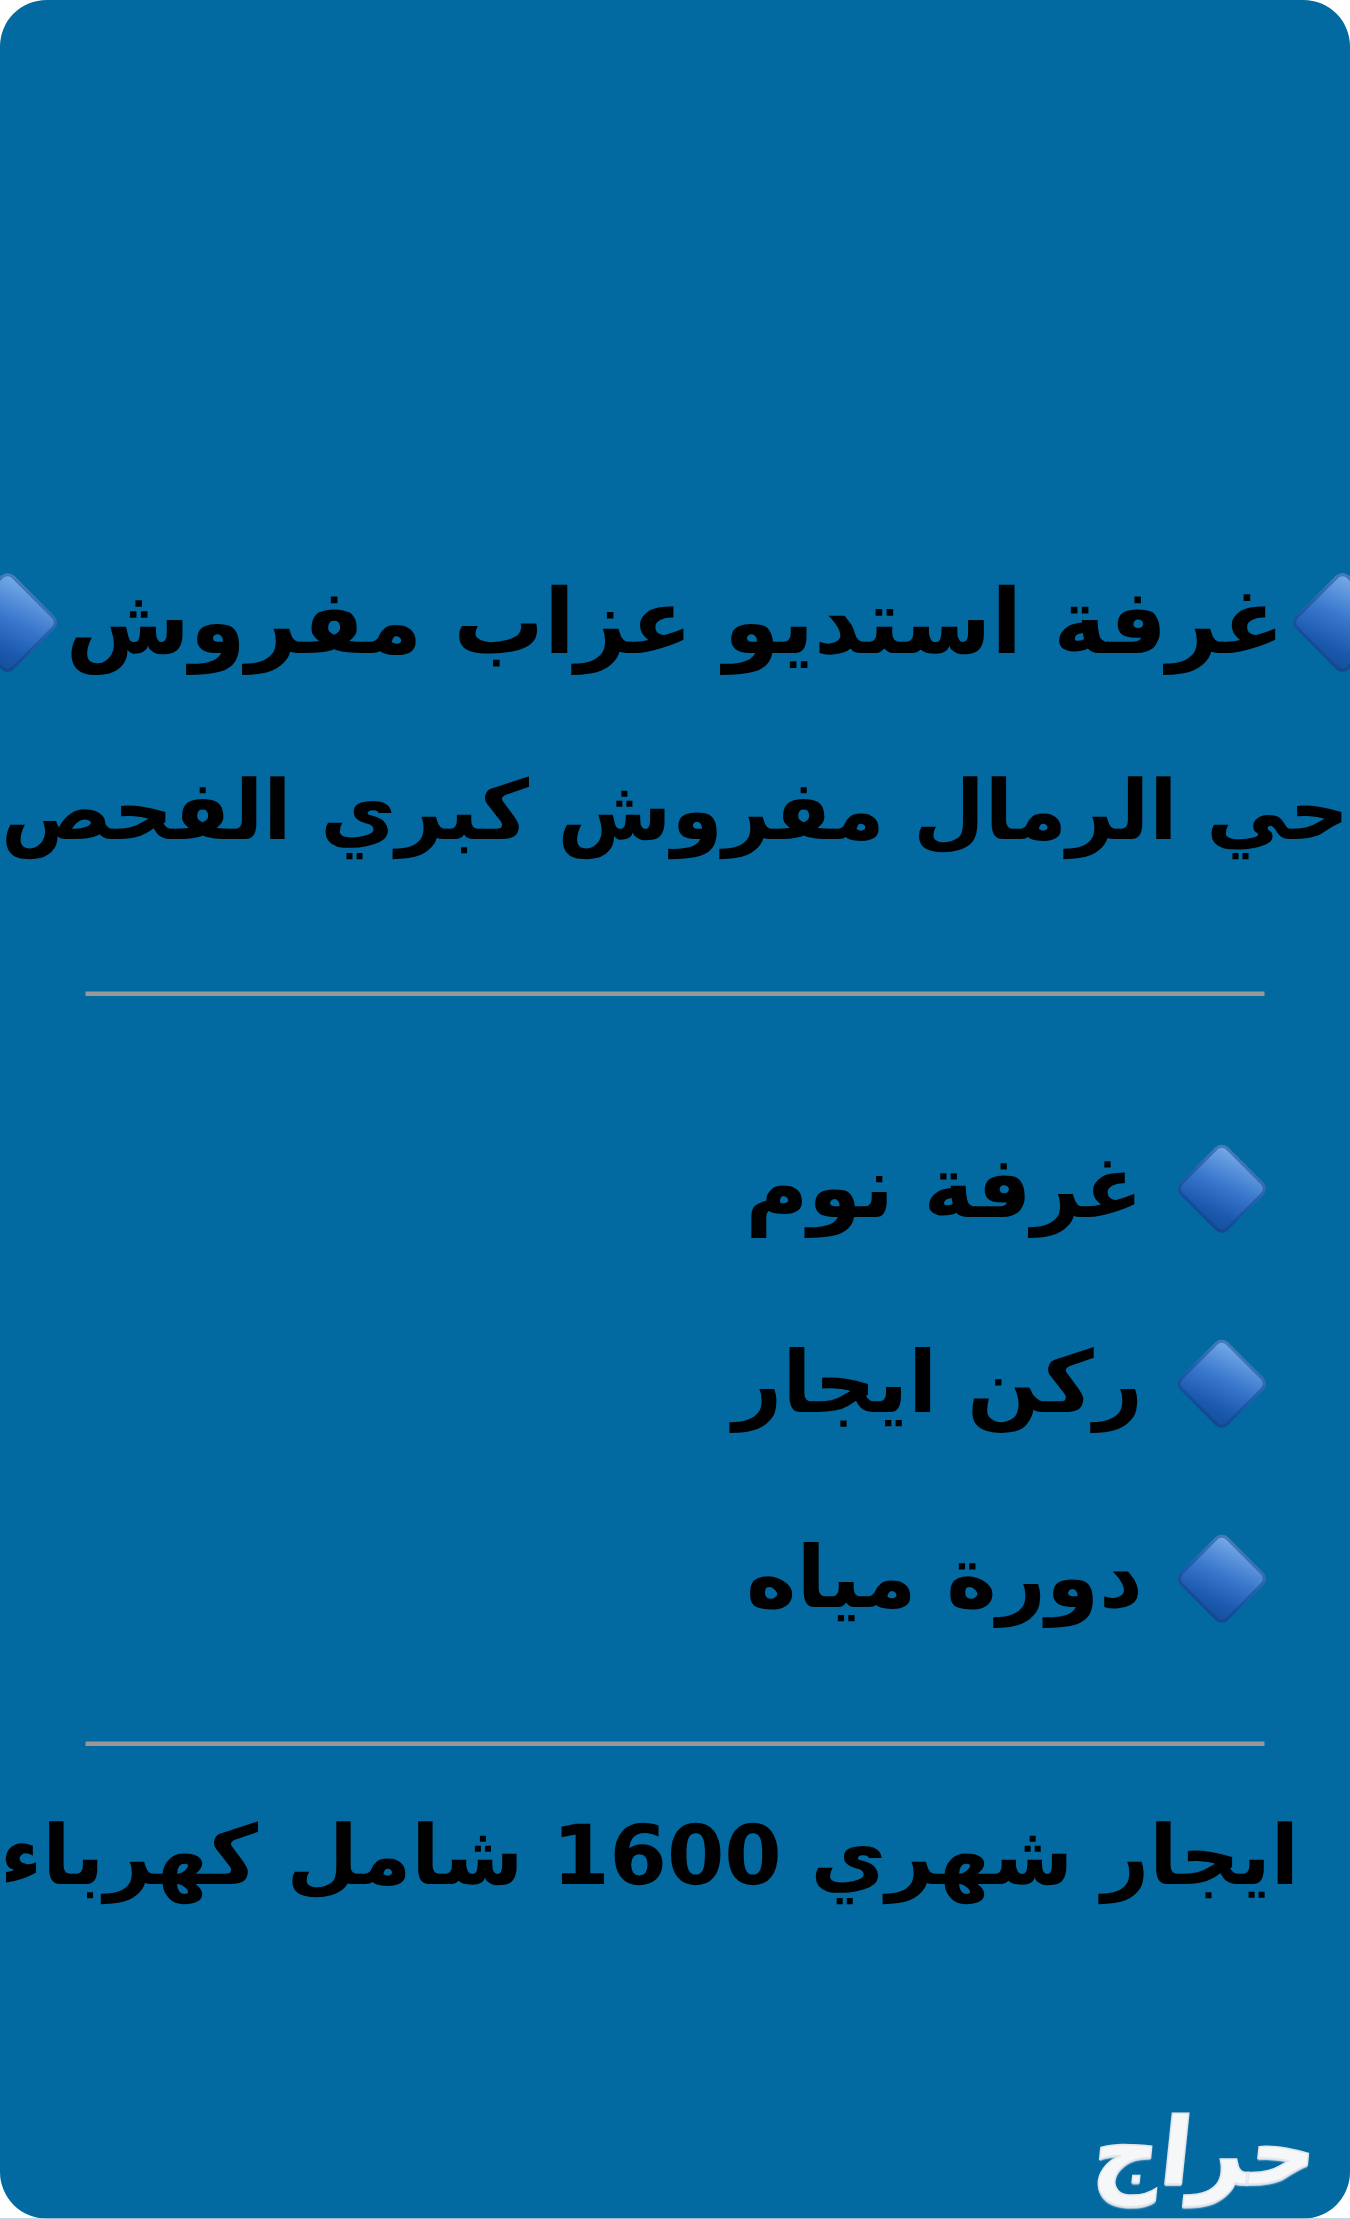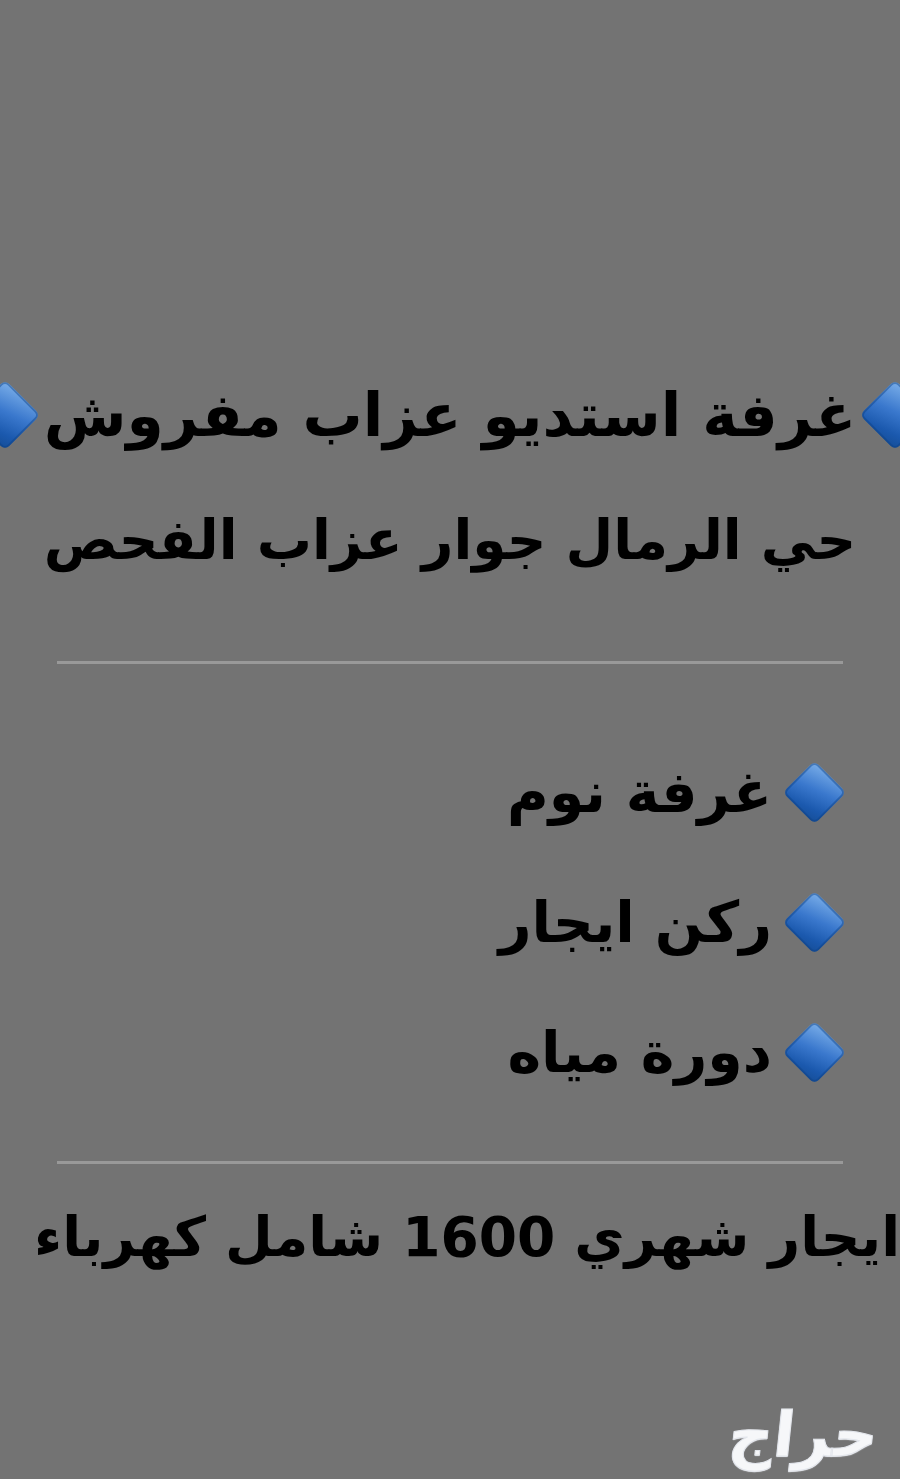--- a/index.html
+++ b/index.html
@@ -5,23 +5,24 @@
   html, body {
     margin: 0;
     padding: 0;
     background: #ffffff;
     font-family: "DejaVu Sans", sans-serif;
   }
   .page {
     position: relative;
     width: 900px;
     height: 1479px;
-    background: #737373;
+    background: #0369a1;
     overflow: hidden;
     direction: rtl;
+    border-radius: 31px;
   }
   .title-row {
     position: absolute;
     top: 368px;
     left: 0;
     width: 100%;
     display: flex;
     flex-direction: row;
     align-items: center;
     justify-content: center;
@@ -54,21 +55,21 @@
     border: none;
   }
   .divider-1 { top: 661px; }
   .divider-2 { top: 1161px; }
   .feature-row {
     position: absolute;
     right: 52px;
     display: flex;
     flex-direction: row;
     align-items: center;
-    gap: 8px;
+    gap: 18px;
   }
   .feature-1 { top: 748px; }
   .feature-2 { top: 878px; }
   .feature-3 { top: 1008px; align-items: center; }
   .feature-label {
     font-size: 57px;
     font-weight: bold;
     color: #000000;
     white-space: nowrap;
   }
@@ -94,21 +95,21 @@
   }
   .diamond-box.small .diamond {
     width: 45px;
     height: 45px;
   }
   .price-line {
     position: absolute;
     top: 1205px;
     left: 0;
     width: 100%;
-    text-align: right;
+    text-align: left;
     font-size: 55px;
     font-weight: bold;
     color: #000000;
     white-space: nowrap;
   }
   .watermark {
     position: absolute;
     top: 1398px;
     right: 22px;
     font-size: 62px;
@@ -128,21 +129,21 @@
   <div class="title-row">
     <span class="diamond-box">
       <span class="diamond"></span>
     </span>
     <span class="ad-title">غرفة استديو عزاب مفروش</span>
     <span class="diamond-box">
       <span class="diamond"></span>
     </span>
   </div>
 
-  <div class="subtitle">حي الرمال جوار عزاب الفحص</div>
+  <div class="subtitle">حي الرمال مفروش كبري الفحص</div>
 
   <div class="divider divider-1"></div>
 
   <div class="feature-row feature-1">
     <span class="diamond-box small">
       <span class="diamond"></span>
     </span>
     <span class="feature-label">غرفة نوم</span>
   </div>
 

